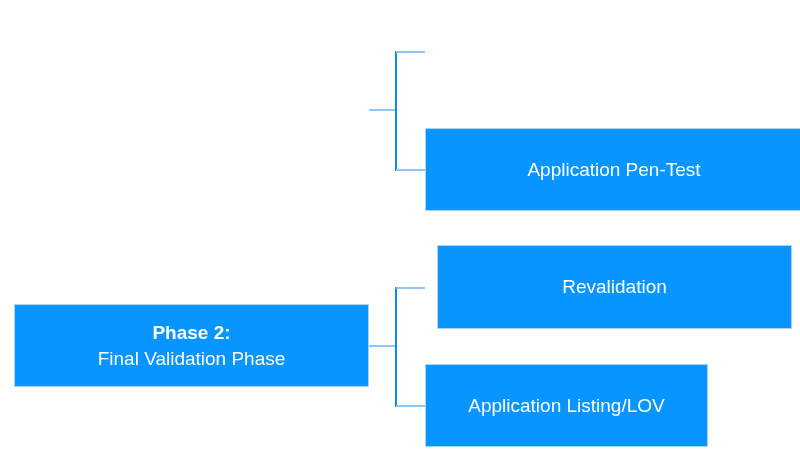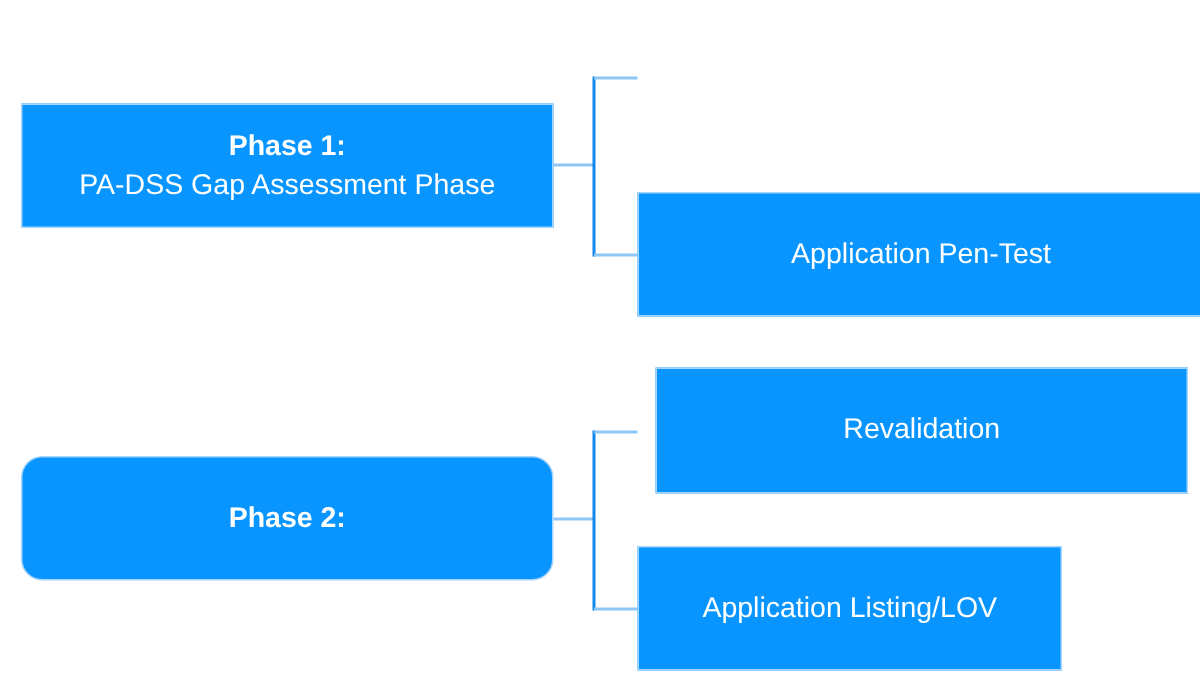--- a/index.html
+++ b/index.html
@@ -41,47 +41,44 @@
   
   .g1-phase { left: 14px; top: 69px;  width: 355px; height: 83px; }
   .g1-c1    { left: 425px; top: 10px;  width: 355px; height: 85px; }
   .g1-c2    { left: 425px; top: 128px; width: 378px; height: 83px; }
   .g1-trunk { left: 369px; top: 109px; width: 27px; }
   .g1-vline { left: 395px; top: 51px;  height: 120px; }
   .g1-stub1 { left: 396px; top: 51px;  width: 29px; }
   .g1-stub2 { left: 396px; top: 169px; width: 29px; }
 
   
-  .g2-phase { left: 14px; top: 304px; width: 355px; height: 83px; border-radius: 14px; }
+  .g2-phase { left: 14px; top: 304px; width: 355px; height: 83px; }
   .g2-c1    { left: 425px; top: 245px; width: 355px; height: 84px; margin-left: 12px; }
   .g2-c2    { left: 425px; top: 364px; width: 283px; height: 83px; }
   .g2-trunk { left: 369px; top: 345px; width: 27px; }
   .g2-vline { left: 395px; top: 287px; height: 120px; }
   .g2-stub1 { left: 396px; top: 287px; width: 29px; }
   .g2-stub2 { left: 396px; top: 405px; width: 29px; }
 </style>
 </head>
 <body>
 
 <div class="canvas">
 
-  <div class="box g1-phase">
-    <div class="title">Phase 1:</div>
-    <div class="subtitle">PA-DSS Gap Assessment Phase</div>
-  </div>
   <div class="conn h g1-trunk"></div>
   <div class="conn v g1-vline"></div>
   <div class="conn h g1-stub1"></div>
   <div class="conn h g1-stub2"></div>
   <div class="box g1-c2">
     <div>Application Pen-Test</div>
   </div>
 
   <div class="box g2-phase">
     <div class="title">Phase 2:</div>
+    <div class="subtitle">Final Validation Phase</div>
   </div>
   <div class="conn h g2-trunk"></div>
   <div class="conn v g2-vline"></div>
   <div class="conn h g2-stub1"></div>
   <div class="conn h g2-stub2"></div>
   <div class="box g2-c1">
     <div>Revalidation</div>
   </div>
   <div class="box g2-c2">
     <div>Application Listing/LOV</div>

